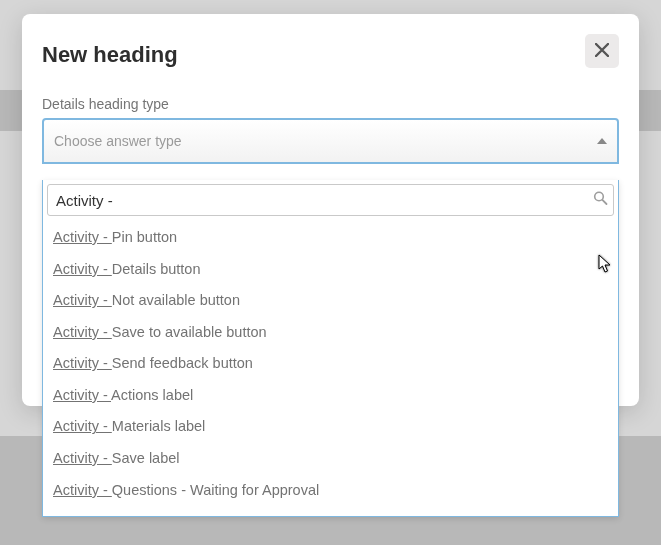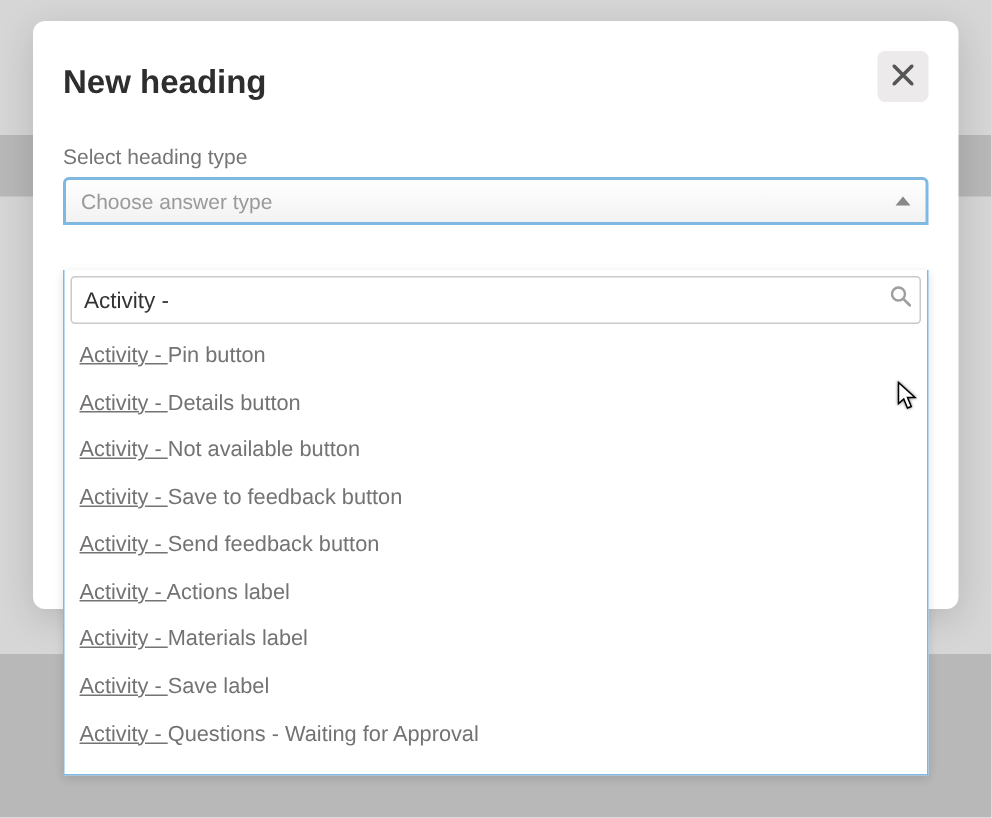--- a/index.html
+++ b/index.html
@@ -59,21 +59,21 @@
   .close-btn svg { width: 14px; height: 14px; }
   .field-label {
     font-size: 14px;
     color: #757575;
     margin-bottom: 6px;
   }
   .select-head {
     border: 2px solid #7fb8e0;
     border-radius: 4px 4px 0 0;
     background: linear-gradient(#fff, #f2f2f2);
-    height: 32px;
+    height: 46px;
     display: flex;
     align-items: center;
     padding: 0 10px;
     color: #9a9a9a;
     font-size: 14px;
     position: relative;
     cursor: pointer;
   }
   .select-caret {
     margin-left: auto;
@@ -161,21 +161,21 @@
     <h1 class="modal-title">New heading</h1>
     <button class="close-btn" aria-label="Close">
       <span>
         <svg viewBox="0 0 14 14">
             <path d="M1 1 L13 13 M13 1 L1 13" stroke="#555" stroke-width="2.4" fill="none" stroke-linecap="round"></path>
           </svg>
       </span>
     </button>
   </div>
 
-  <div class="field-label">Select heading type</div>
+  <div class="field-label">Details heading type</div>
 
   <div class="select-head">
     <span>Choose answer type</span>
     <span class="select-caret"></span>
   </div>
 </div>
 
 <div class="dropdown">
   <div class="search-wrap">
     <div class="search-box">
@@ -185,21 +185,21 @@
             <circle cx="6" cy="6" r="4.3" stroke="#9e9e9e" stroke-width="1.6" fill="none"></circle>
             <line x1="9.4" y1="9.4" x2="13.5" y2="13.5" stroke="#9e9e9e" stroke-width="1.8" stroke-linecap="round"></line>
           </svg>
       </span>
     </div>
   </div>
   <div class="options" id="options-list">
       <div class="option"><span class="match">Activity - </span><span>Pin button</span></div>
       <div class="option"><span class="match">Activity - </span><span>Details button</span></div>
       <div class="option"><span class="match">Activity - </span><span>Not available button</span></div>
-      <div class="option"><span class="match">Activity - </span><span>Save to feedback button</span></div>
+      <div class="option"><span class="match">Activity - </span><span>Save to available button</span></div>
       <div class="option"><span class="match">Activity - </span><span>Send feedback button</span></div>
       <div class="option"><span class="match">Activity - </span><span>Actions label</span></div>
       <div class="option"><span class="match">Activity - </span><span>Materials label</span></div>
       <div class="option"><span class="match">Activity - </span><span>Save label</span></div>
       <div class="option"><span class="match">Activity - </span><span>Questions - Waiting for Approval</span></div>
     </div>
 </div>
 
 <div class="cursor-arrow">
   <svg width="14" height="20" viewBox="0 0 14 20">

